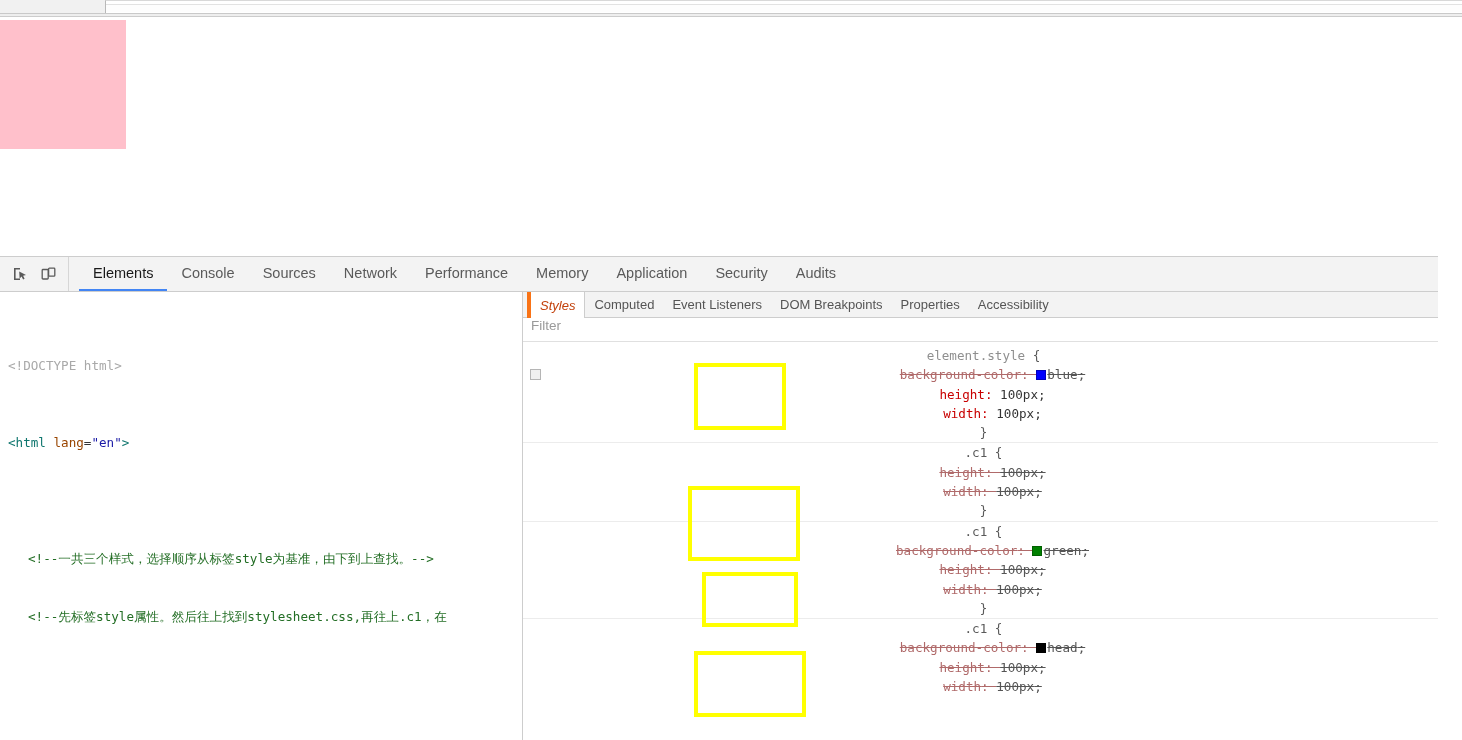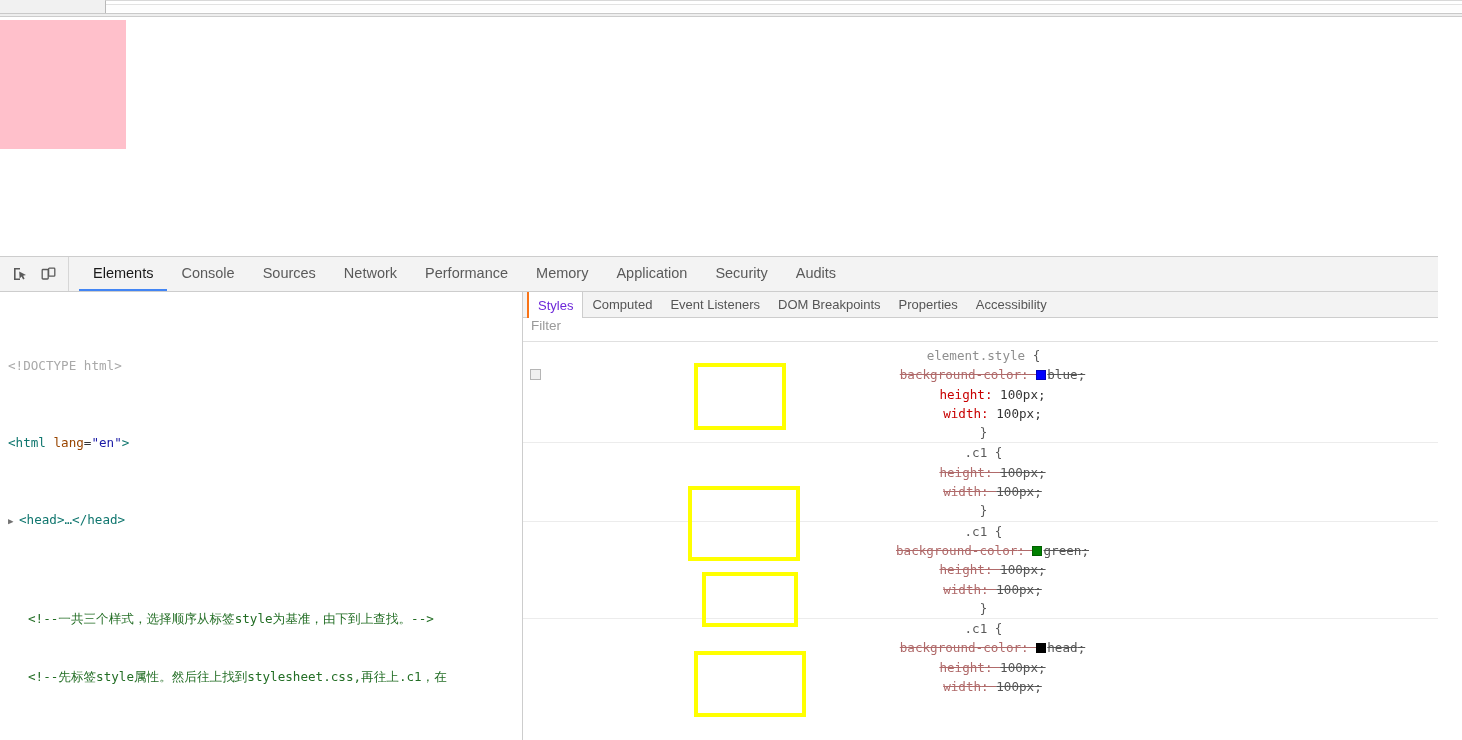--- a/index.html
+++ b/index.html
@@ -124,23 +124,24 @@
     background: #f3f3f3;
     border-bottom: 1px solid #cdcdcd;
     padding-left: 4px;
   }
   .st-tab {
     display: flex; align-items: center; padding: 0 9px;
     font-size: 13px; color: #555;
     cursor: pointer; white-space: nowrap;
   }
   .st-tab.active {
-    background: #ffffff; color: #6d28d9;
-    border-left: 2px solid #f97316; border-right: 1px solid #cdcdcd;
+    background: #ffffff; color: #c2410c;
+    border-left: 4px solid #f97316; border-right: 1px solid #cdcdcd;
     margin-bottom: -1px;
+    font-style: italic;
   }
   .filter-bar {
     height: 24px; display: flex; 
     padding-left: 8px;
     border-bottom: 1px solid #e0e0e0;
     background: #ffffff;
   }
   .filter-text { font-size: 13.5px; color: #9a9a9a; }
 
   .rules { position: relative; padding-top: 4px; text-align: center; }
@@ -226,21 +227,20 @@
     </div>
 
     <div class="dt-body">
 
       <div class="dom-pane code">
 
         <div class="dom-line"><span class="tok-doctype">&lt;!DOCTYPE html&gt;</span></div>
 
         <div class="dom-line"><span class="tok-tag">&lt;html</span><span class="tok-punct"> </span><span class="tok-attr">lang</span><span class="tok-punct">=</span><span class="tok-val">"en"</span><span class="tok-tag">&gt;</span></div>
 
-        <div class="dom-line"><span class="arrow">▶</span><span class="tok-tag">&lt;head&gt;…&lt;/head&gt;</span></div>
 
 
         <div class="dom-line indent2"><span class="tok-comment">&lt;!--一共三个样式，选择顺序从标签style为基准，由下到上查找。--&gt;</span></div>
         <div class="dom-line indent2"><span class="tok-comment">&lt;!--先标签style属性。然后往上找到stylesheet.css,再往上.c1，在</span></div>
         
         
 
         
 
         

